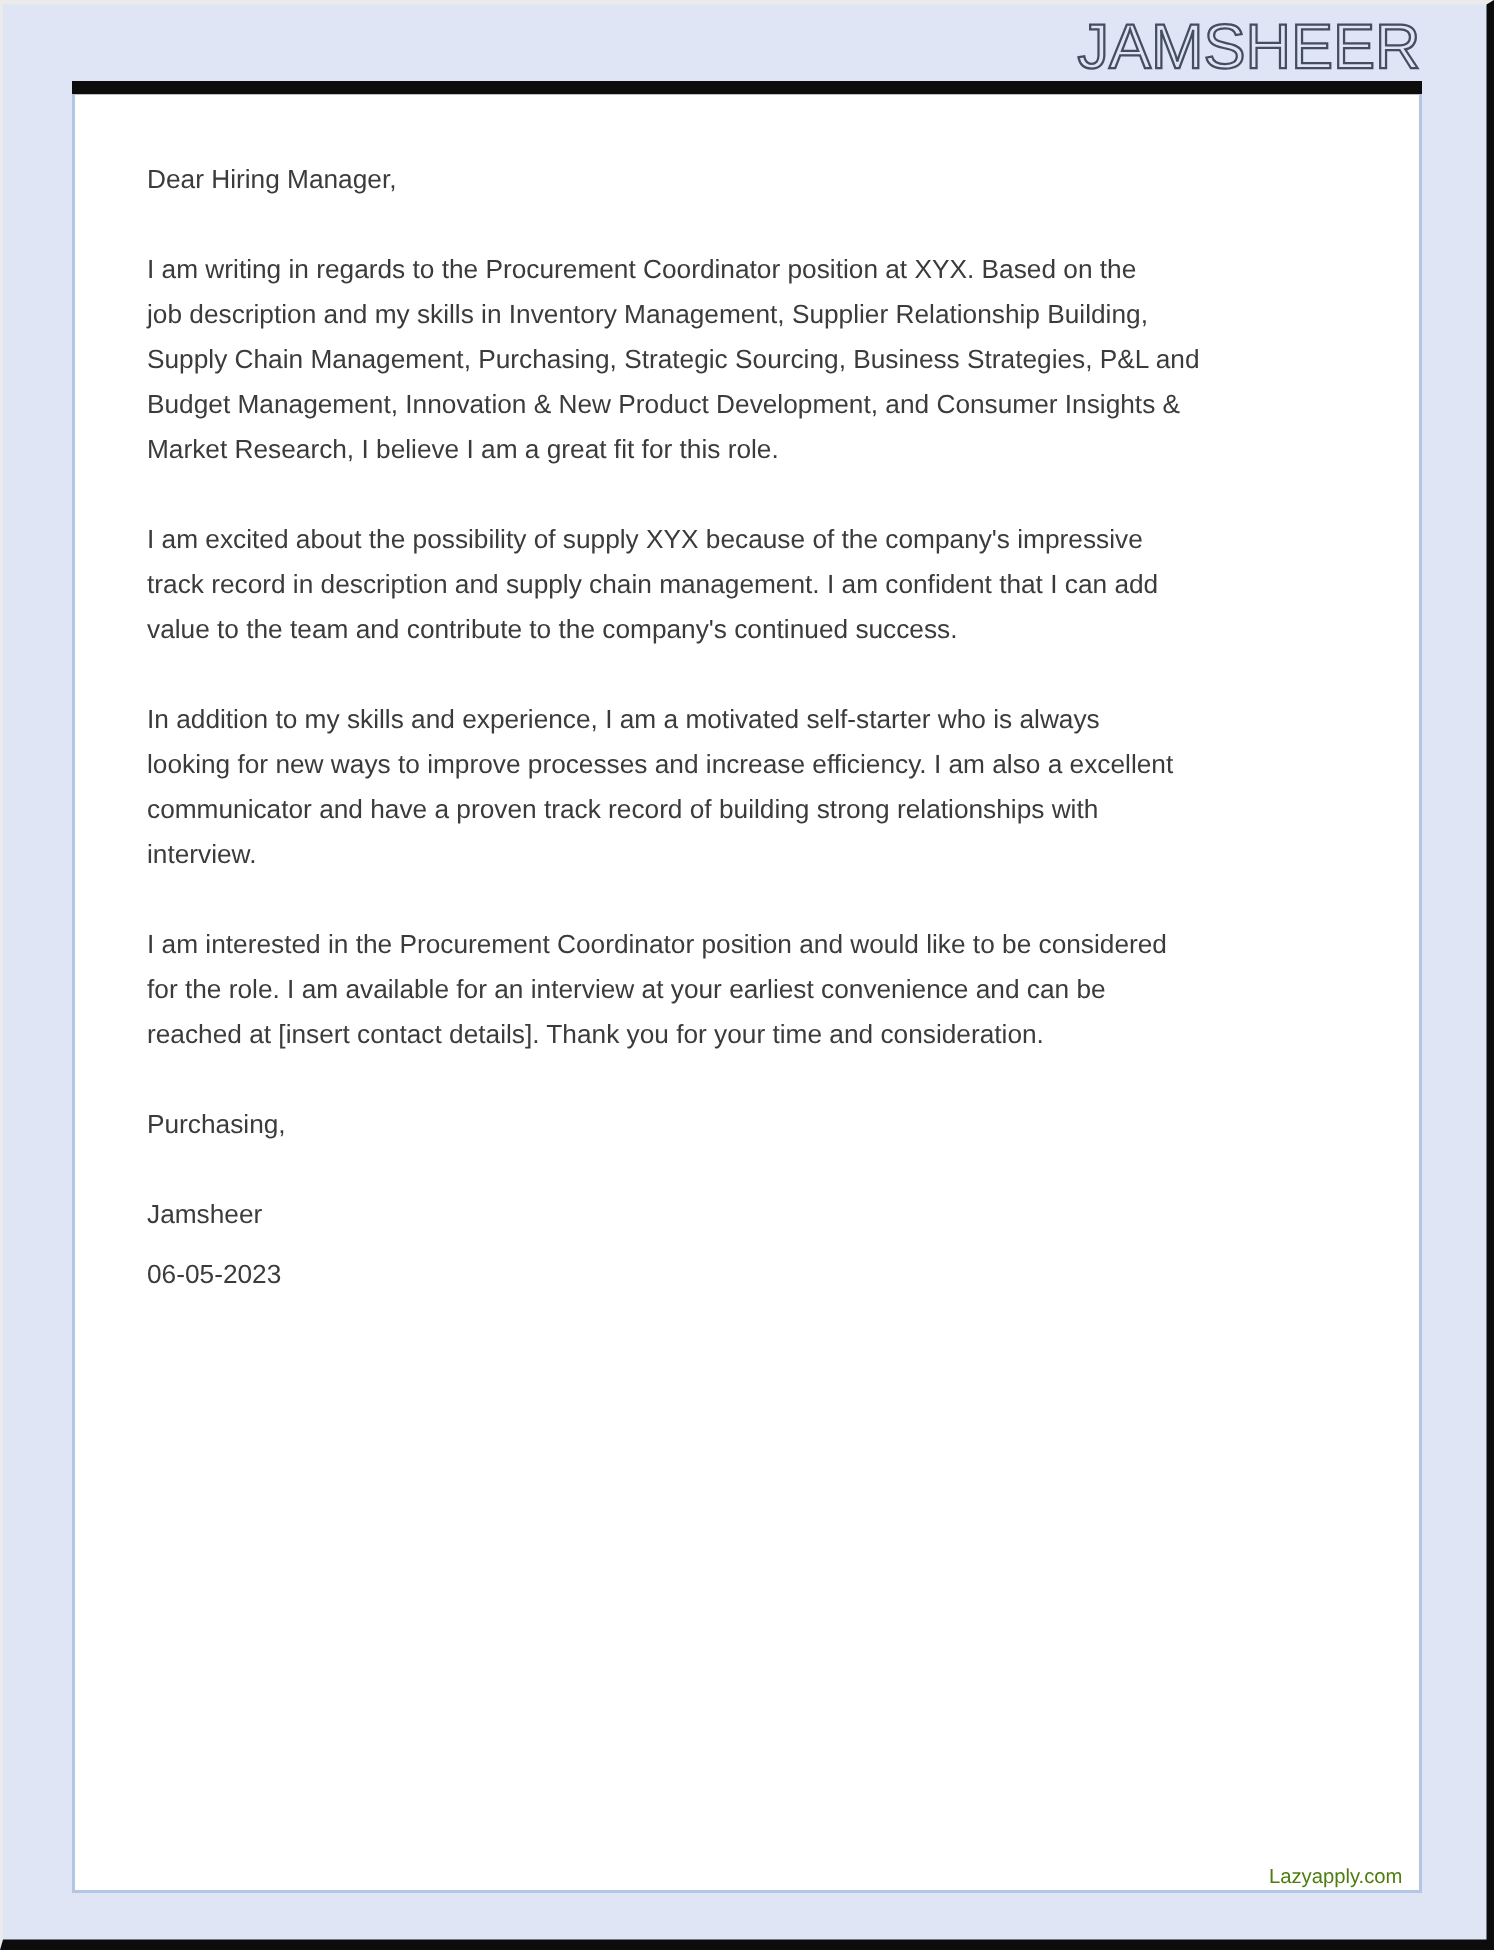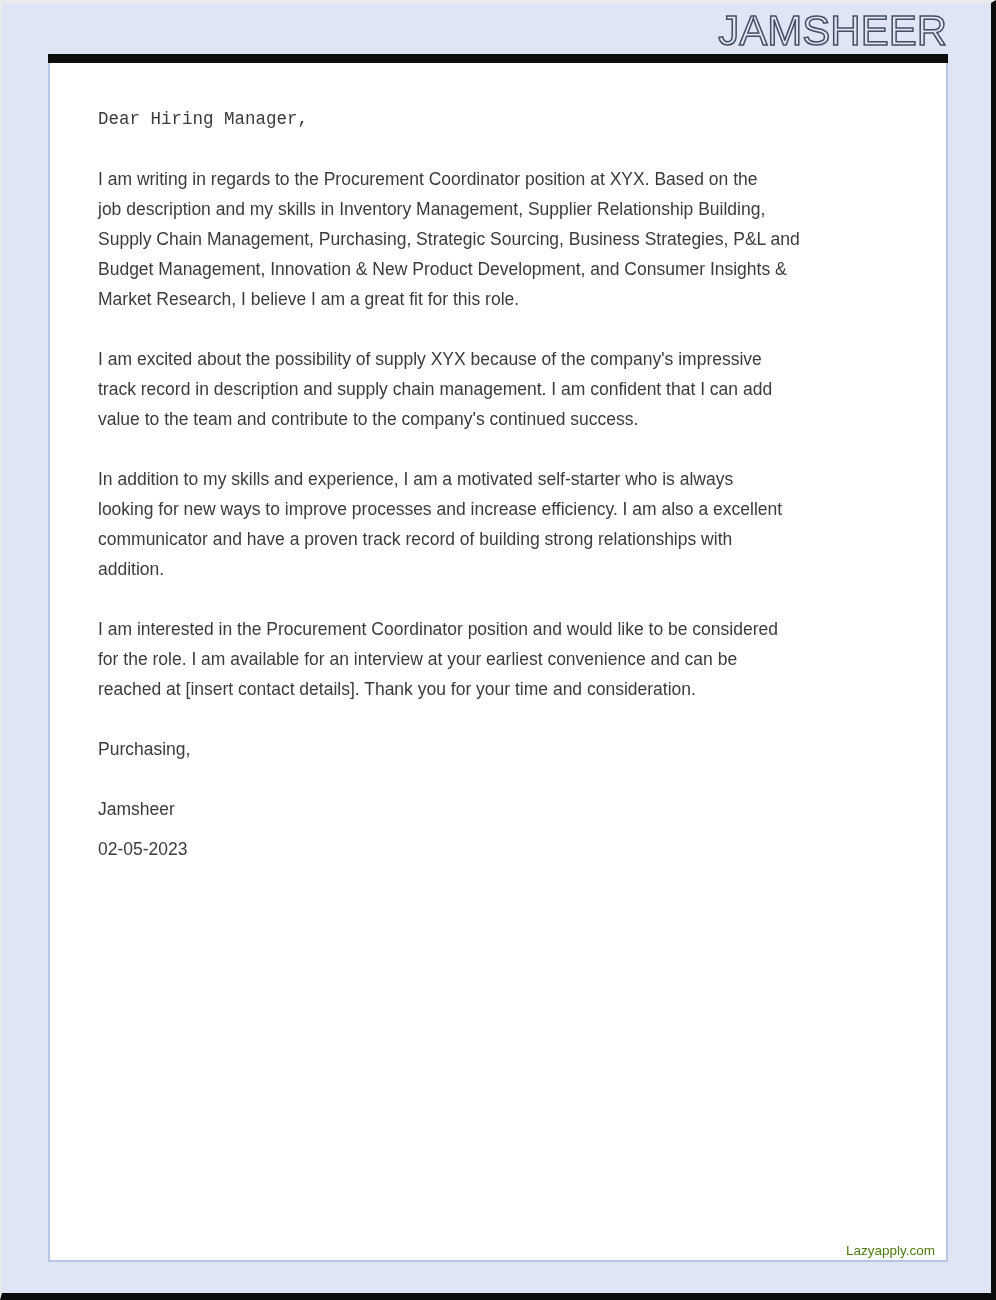--- a/index.html
+++ b/index.html
@@ -54,21 +54,21 @@
     padding: 41px 48px 0 48px;
   }
 
   .letter, .letter .line {
     font-size: 17.5px;
     line-height: 30px;
     color: #3b3b3b;
   }
 
   .para { margin: 30px 0 0 0; }
-  .greeting { margin: 0; font-family: Liberation Mono, monospace; }
+  .greeting { margin: 0; }
   .line { white-space: nowrap; }
 
   .date-line {
     margin: 10px 0 0 0;
     color: #1d87e1;
     font-size: 18px;
     line-height: 24px;
     cursor: pointer;
   }
 
@@ -105,32 +105,32 @@
     <div class="para">
       <div class="line">I am excited about the possibility of supply XYX because of the company's impressive</div>
       <div class="line">track record in description and supply chain management. I am confident that I can add</div>
       <div class="line">value to the team and contribute to the company's continued success.</div>
     </div>
 
     <div class="para">
       <div class="line">In addition to my skills and experience, I am a motivated self-starter who is always</div>
       <div class="line">looking for new ways to improve processes and increase efficiency. I am also a excellent</div>
       <div class="line">communicator and have a proven track record of building strong relationships with</div>
-      <div class="line">addition.</div>
+      <div class="line">interview.</div>
     </div>
 
     <div class="para">
       <div class="line">I am interested in the Procurement Coordinator position and would like to be considered</div>
       <div class="line">for the role. I am available for an interview at your earliest convenience and can be</div>
       <div class="line">reached at [insert contact details]. Thank you for your time and consideration.</div>
     </div>
 
     <div class="para line">Purchasing,</div>
 
     <div class="para line">Jamsheer</div>
 
-    <div class="date-line line">02-05-2023</div>
+    <div class="date-line line">06-05-2023</div>
 
     <div class="watermark">Lazyapply.com</div>
 
   </div>
 
 </div>
 
 </body></html>

